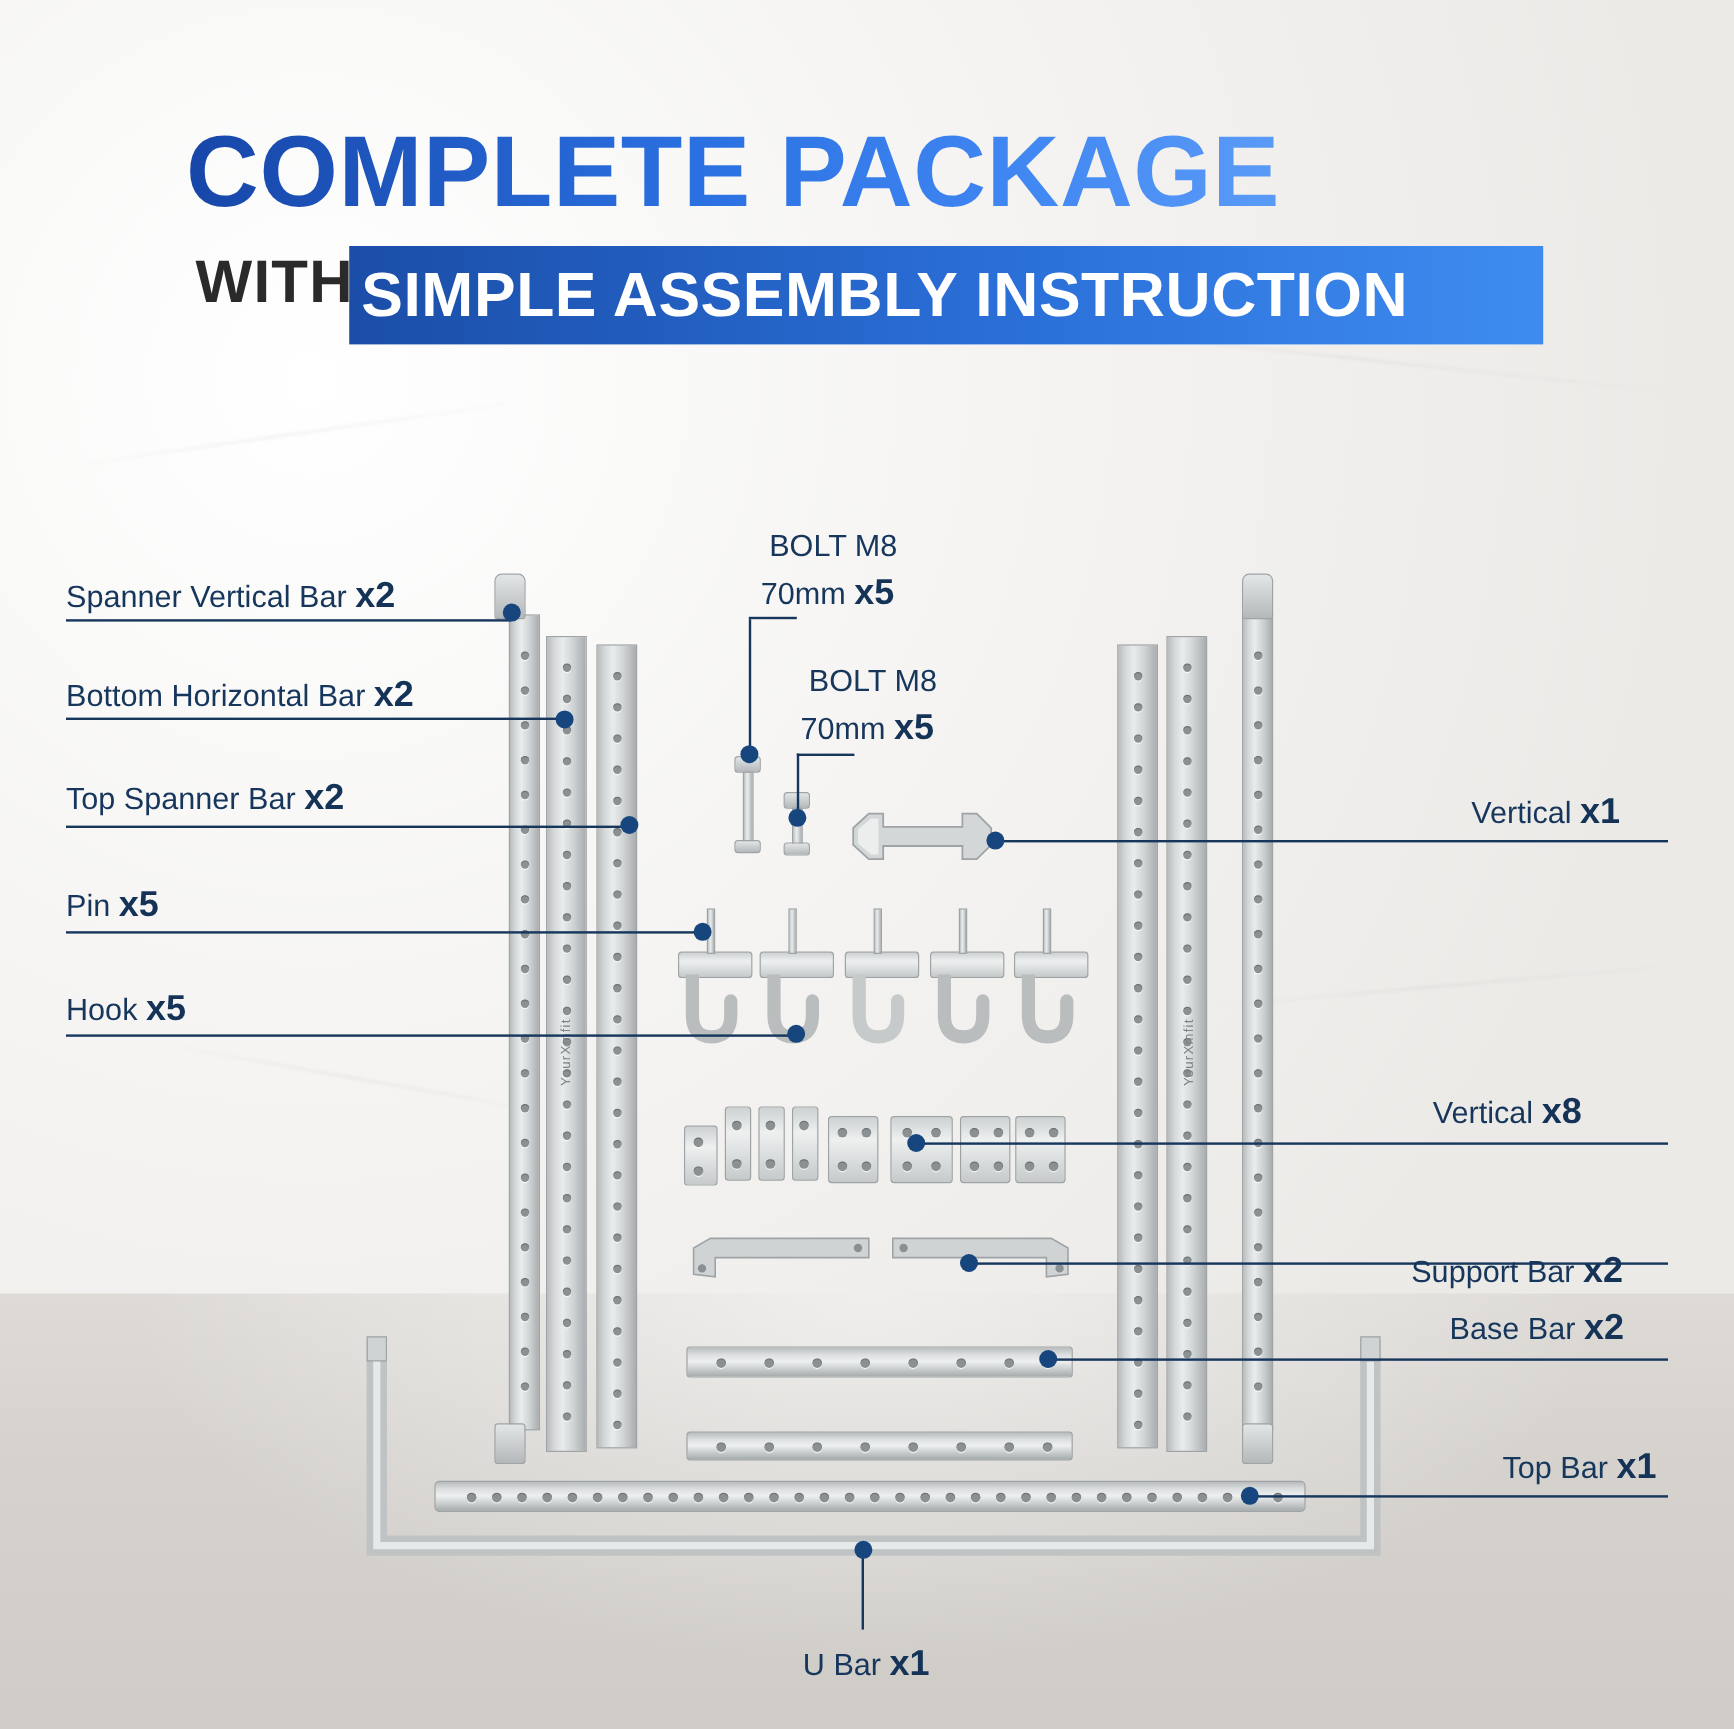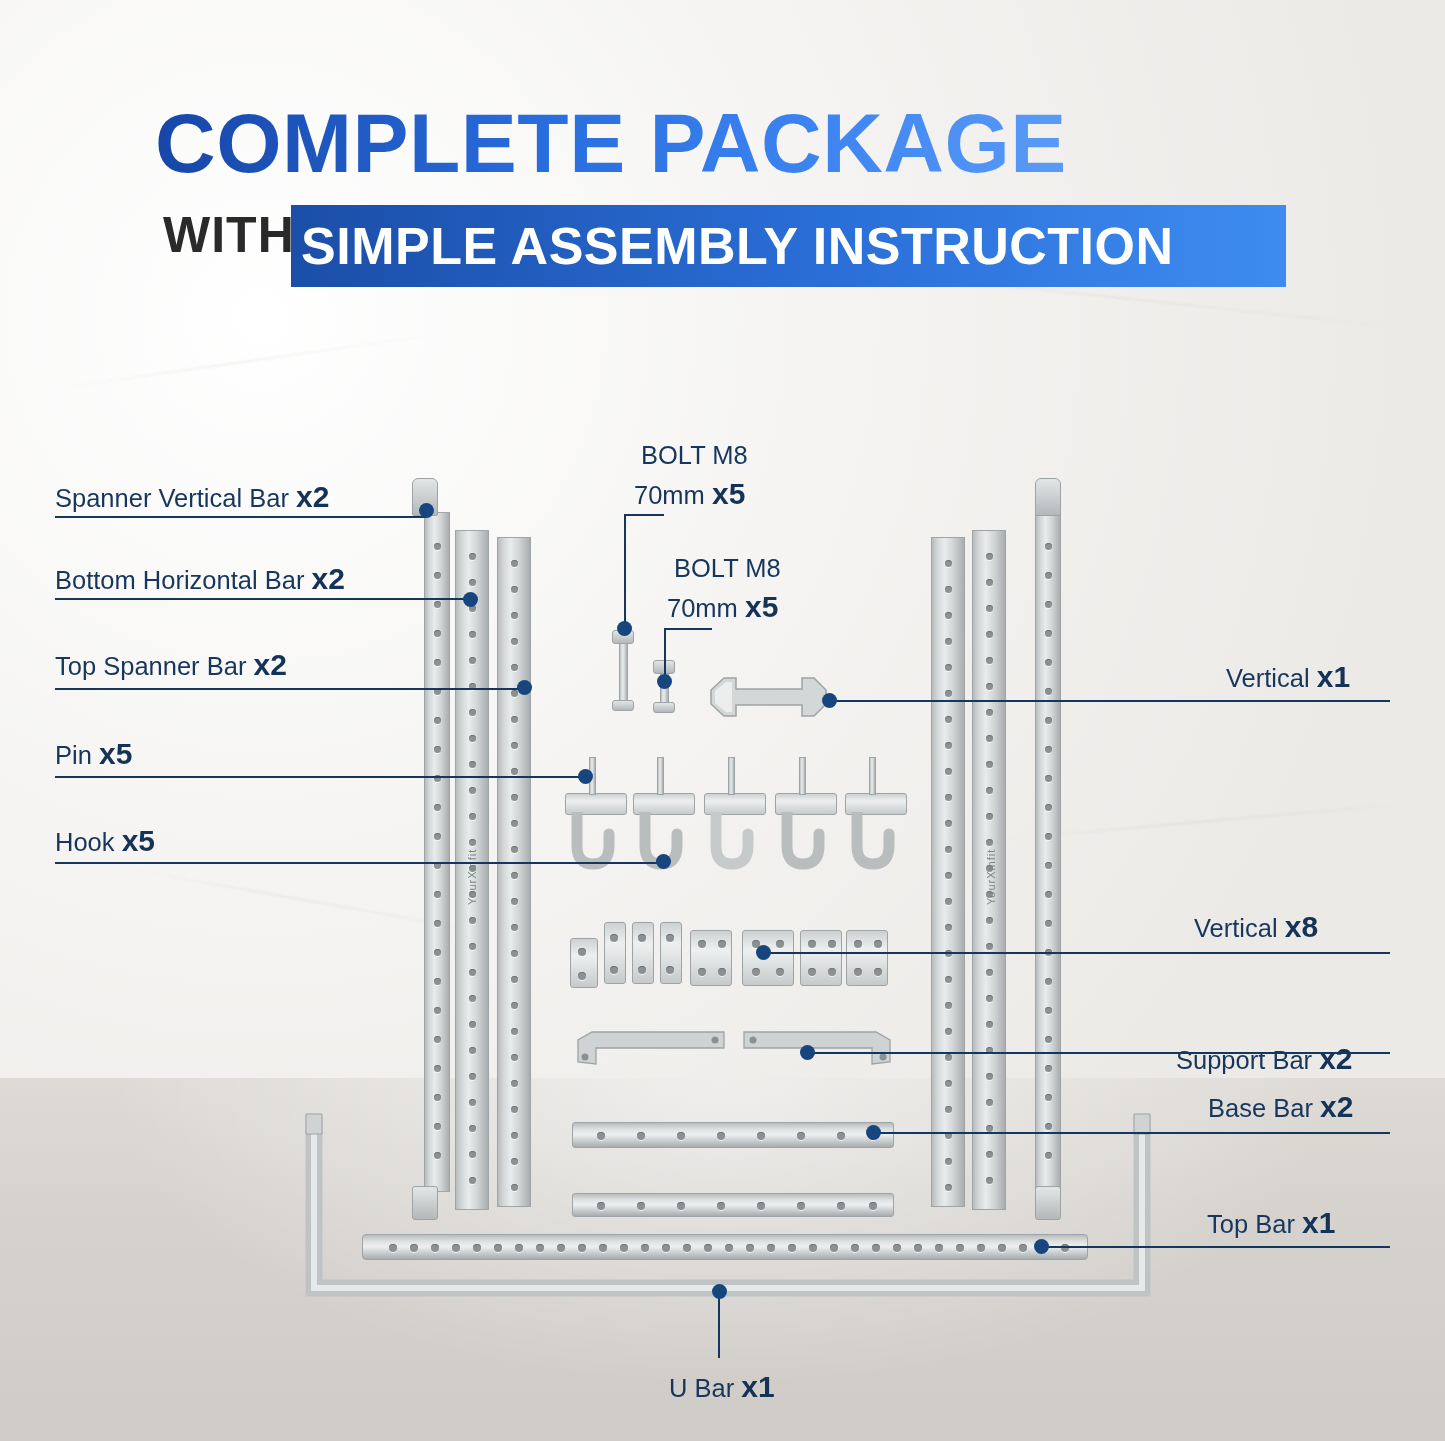--- a/index.html
+++ b/index.html
@@ -529,21 +529,21 @@
   <div class="line" style="left:806px;top:1052px;width:584px;"></div>
   <div class="dot" style="left:800px;top:1045px;"></div>
 
   <div class="label" style="left:1208px;top:1090px;">
     <span>Base Bar</span>
     <span class="qty">x2</span>
   </div>
   <div class="line" style="left:872px;top:1132px;width:518px;"></div>
   <div class="dot" style="left:866px;top:1125px;"></div>
 
-  <div class="label" style="left:1207px;top:1206px;text-align:right;">
+  <div class="label" style="left:1252px;top:1206px;text-align:right;">
     <span>Top Bar</span>
     <span class="qty">x1</span>
   </div>
   <div class="line" style="left:1040px;top:1246px;width:350px;"></div>
   <div class="dot" style="left:1034px;top:1239px;"></div>
 
   <div class="label" style="left:669px;top:1370px;">
     <span>U Bar</span>
     <span class="qty">x1</span>
   </div>

